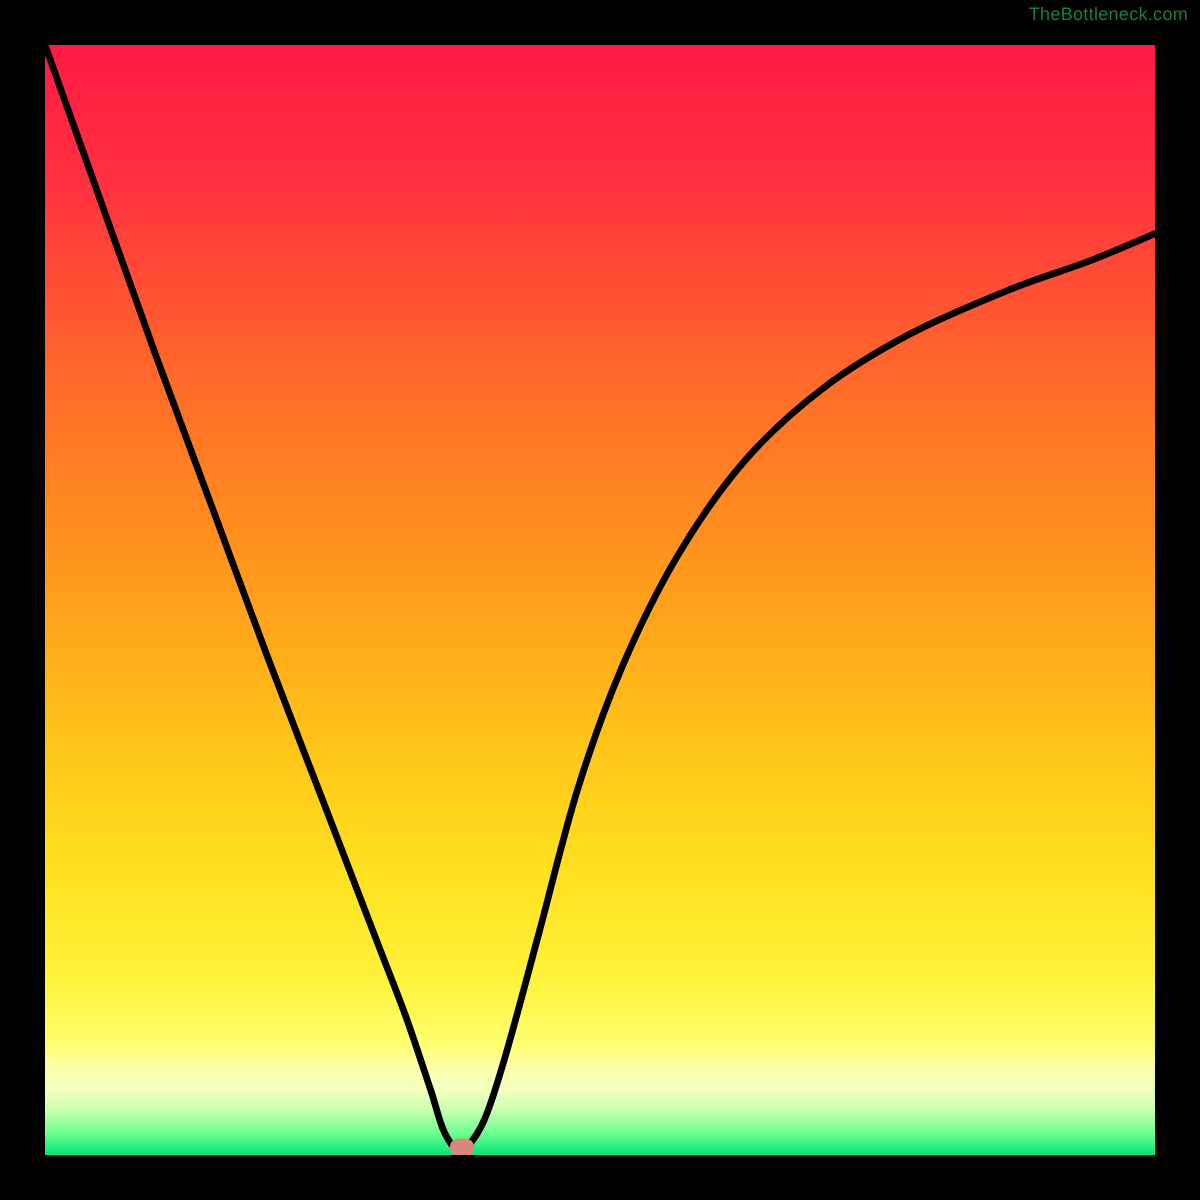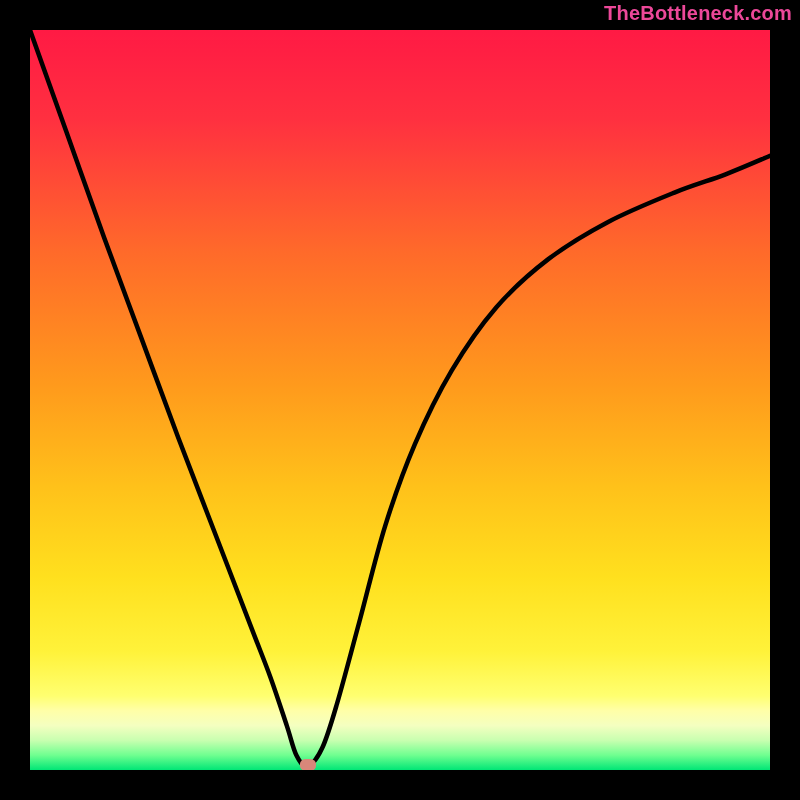--- a/index.html
+++ b/index.html
@@ -14,23 +14,23 @@
   .root {
     position: relative;
     width: 800px;
     height: 800px;
     background: #000;
   }
   .watermark {
     position: absolute;
     top: 2px;
     right: 8px;
-    color: #ec4899;
-    font-size: 20px;
-    font-weight: bold;
+    color: #15803d;
+    font-size: 12px;
+    font-weight: normal;
     letter-spacing: 0.2px;
     z-index: 5;
   }
   .plot {
     position: absolute;
     left: 30px;
     top: 30px;
     width: 740px;
     height: 740px;
     overflow: hidden;

